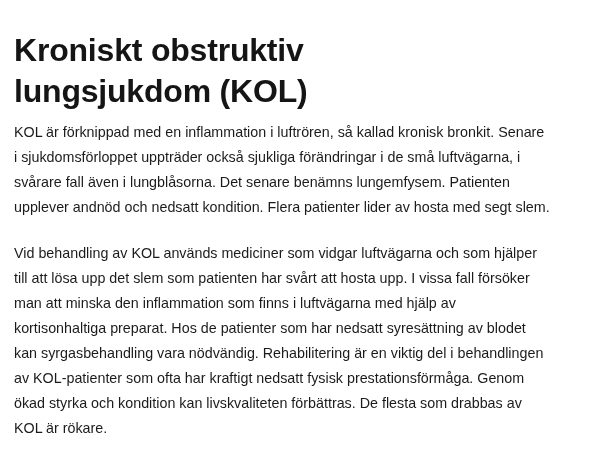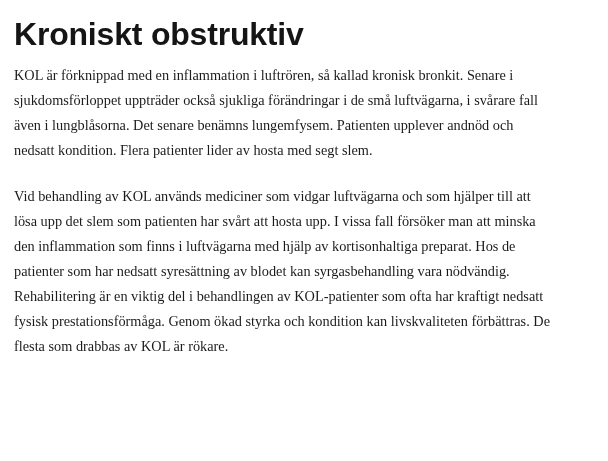--- a/index.html
+++ b/index.html
@@ -12,21 +12,21 @@
     height: 461px;
     overflow: hidden;
     font-family: "Liberation Sans", sans-serif;
     color: #111111;
     -webkit-font-smoothing: antialiased;
   }
   .page {
     width: 560px;
     height: 461px;
     box-sizing: border-box;
-    padding: 14px 10px 0 14px;
+    padding: 30px 10px 0 14px;
     position: relative;
   }
   .title {
     font-size: 32px;
     line-height: 41px;
     font-weight: bold;
     letter-spacing: -0.2px;
     color: #151515;
     margin: 0 0 8px 0;
     max-width: 430px;
@@ -37,33 +37,33 @@
   .body-text {
     font-size: 14.3px;
     line-height: 25px;
     color: #1b1b1b;
     margin: 0;
     max-width: 578px;
     text-align: left;
   }
   .para {
     margin: 0 0 21px 0;
-    font-family: Liberation Serif, serif;
   }
   .para:last-child {
     margin-bottom: 17px;
   }
 </style>
 </head>
 <body>
 
 <div class="page">
 
   <h1 class="title">
     <span class="line">Kroniskt obstruktiv</span>
+    <span class="line">lungsjukdom (KOL)</span>
   </h1>
 
   <div class="body-text">
     <p class="para">KOL är förknippad med en inflammation i luftrören, så kallad kronisk bronkit. Senare i sjukdomsförloppet uppträder också sjukliga förändringar i de små luftvägarna, i svårare fall även i lungblåsorna. Det senare benämns lungemfysem. Patienten upplever andnöd och nedsatt kondition. Flera patienter lider av hosta med segt slem.</p>
     <p class="para">Vid behandling av KOL används mediciner som vidgar luftvägarna och som hjälper till att lösa upp det slem som patienten har svårt att hosta upp. I vissa fall försöker man att minska den inflammation som finns i luftvägarna med hjälp av kortisonhaltiga preparat. Hos de patienter som har nedsatt syresättning av blodet kan syrgasbehandling vara nödvändig. Rehabilitering är en viktig del i behandlingen av KOL-patienter som ofta har kraftigt nedsatt fysisk prestationsförmåga. Genom ökad styrka och kondition kan livskvaliteten förbättras. De flesta som drabbas av KOL är rökare.</p>
   </div>
 
 </div>
 
 </body></html>

